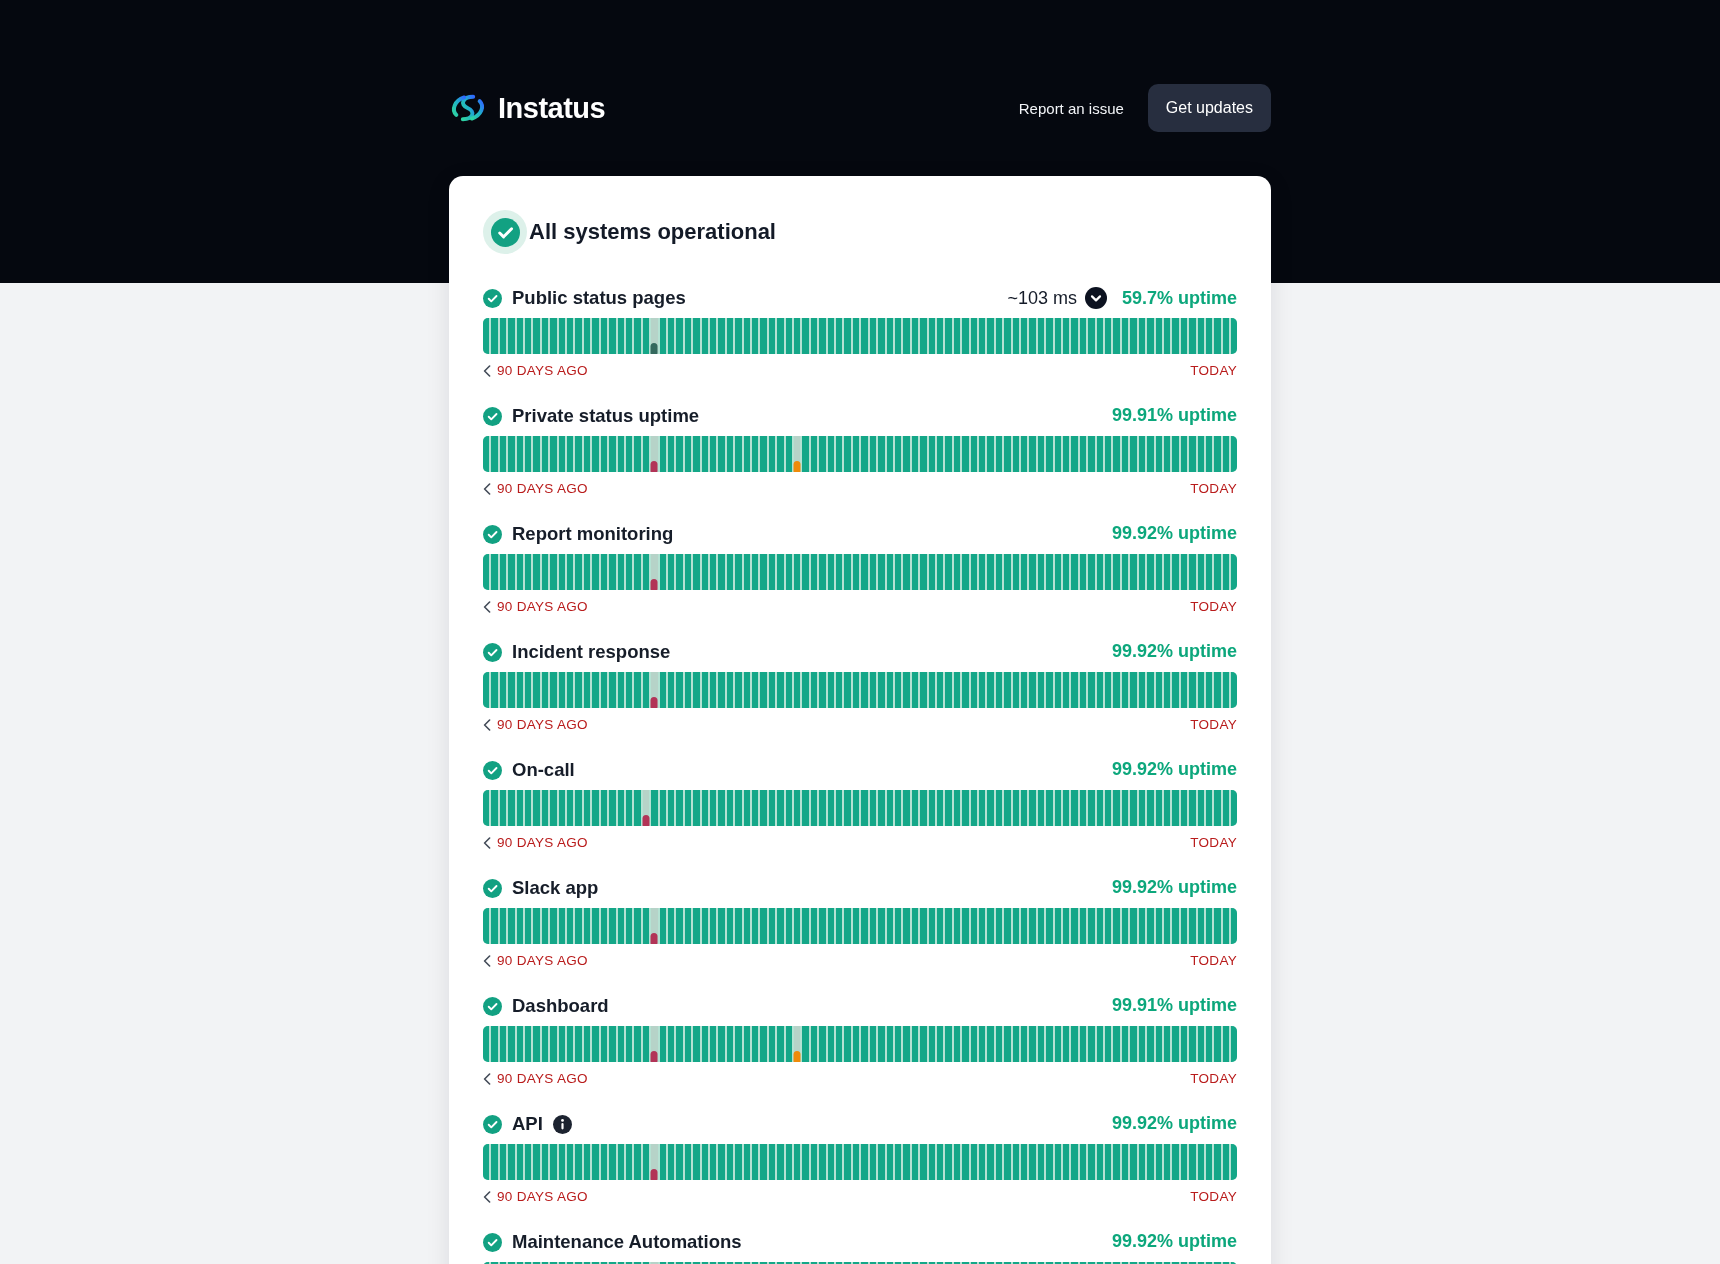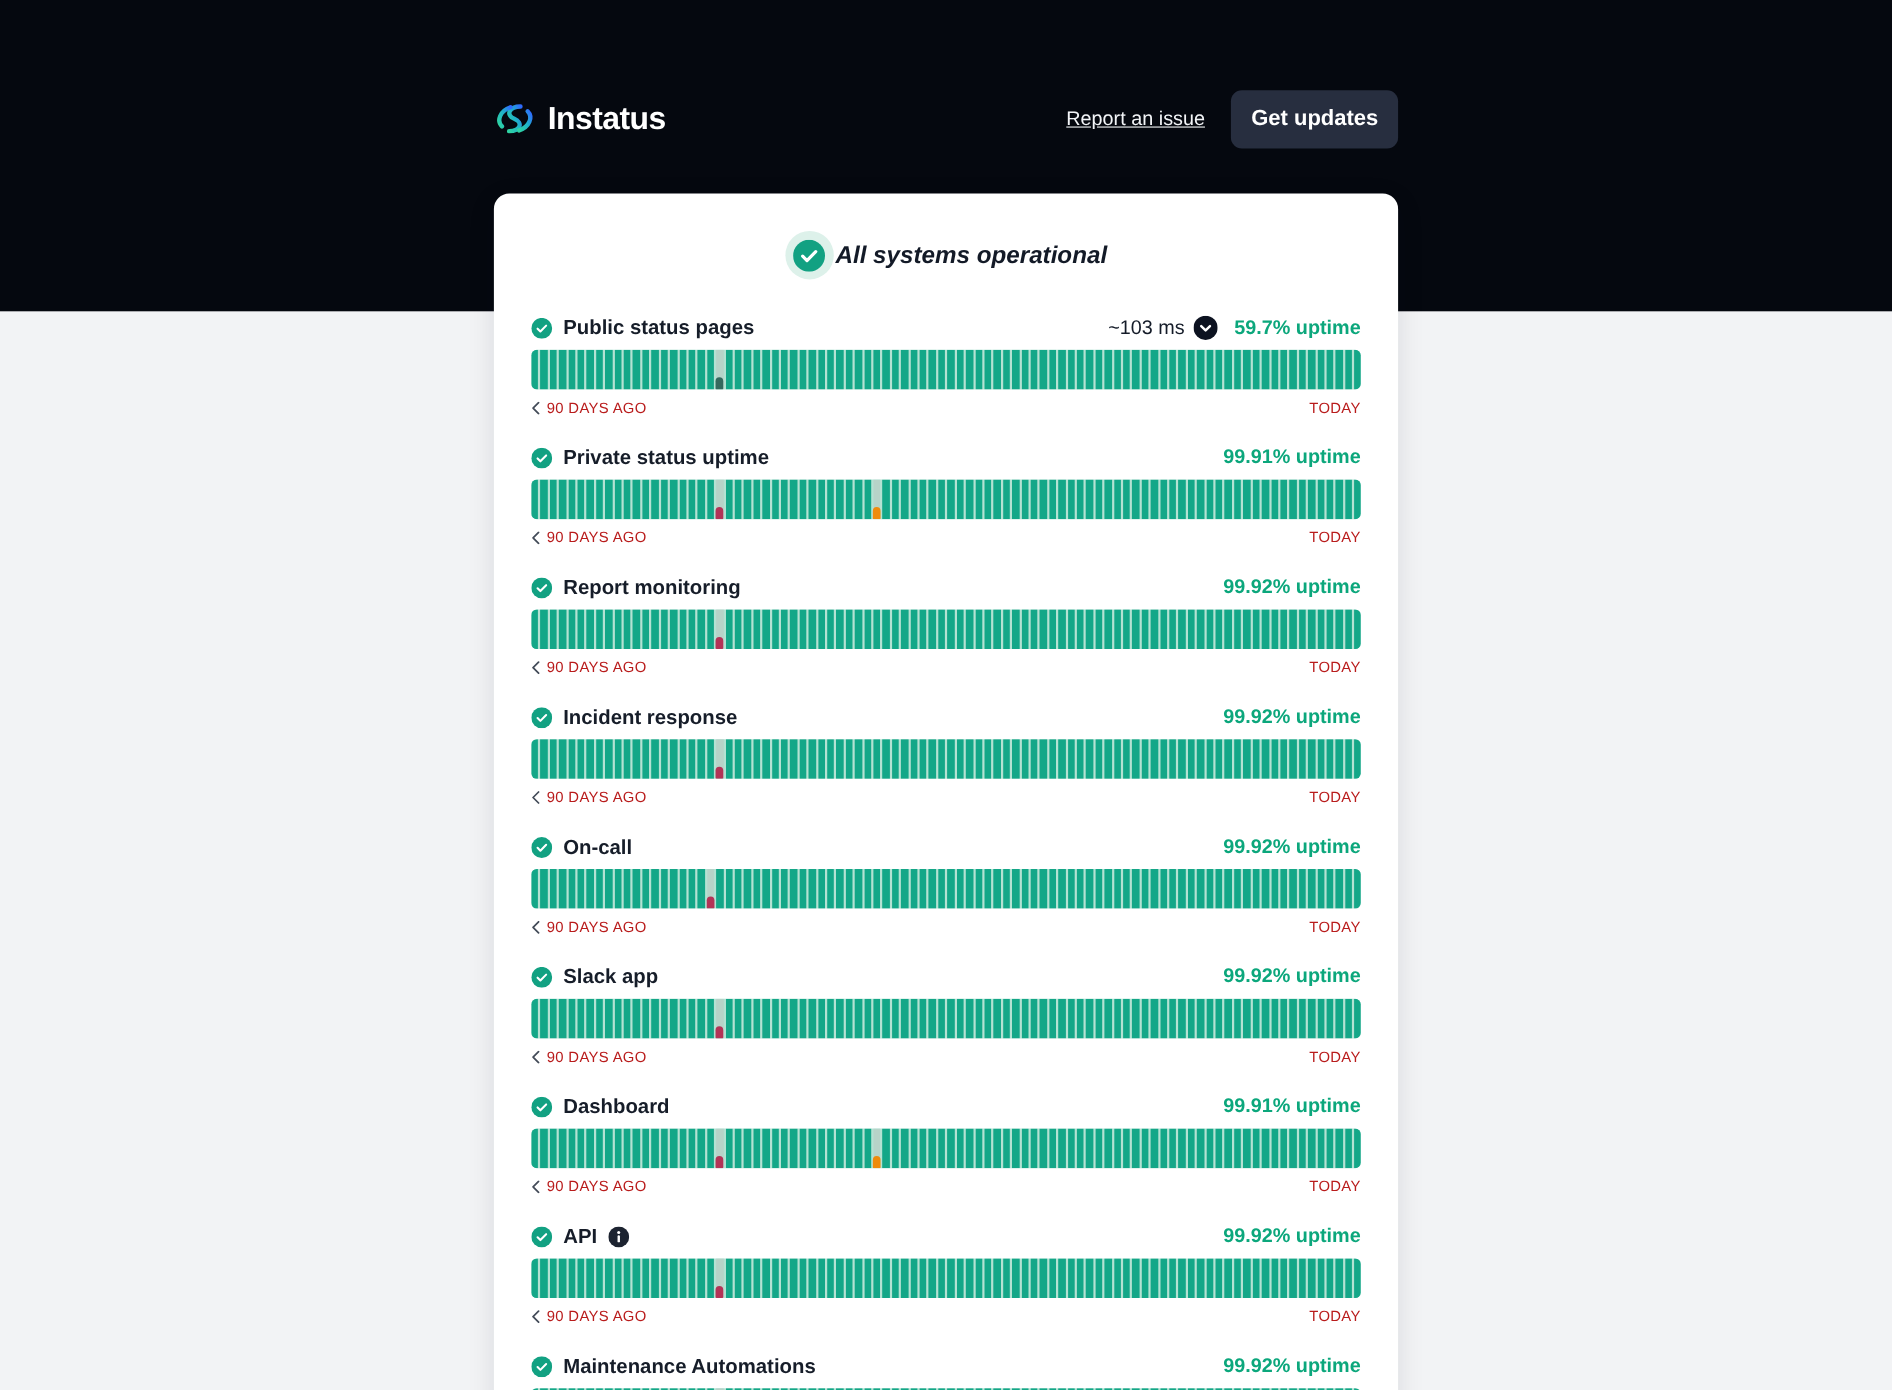--- a/index.html
+++ b/index.html
@@ -13,35 +13,35 @@
   .hero { position:absolute; top:0; left:0; width:100%; height:283px; background:#05080f; }
   .topbar {
     position:absolute; top:0; left:50%; transform:translateX(-50%);
     width:822px; height:216px;
     display:flex; align-items:center; justify-content:space-between;
   }
   .brand { display:flex; align-items:center; gap:11px; cursor:pointer; }
   .brand svg { width:38px; height:38px; }
   .brand-name { color:#fff; font-size:29px; font-weight:700; letter-spacing:-0.5px; }
   .topnav { display:flex; align-items:center; gap:24px; }
-  .report-link { color:#f3f5f8; font-size:18px; font-weight:500; cursor:pointer;text-decoration:underline; }
+  .report-link { color:#f3f5f8; font-size:15px; font-weight:500; cursor:pointer; }
   .get-updates-btn {
     background:#272e3f; color:#fff; border:none; cursor:pointer;
-    font-family:inherit; font-size:20px; font-weight:700;
+    font-family:inherit; font-size:16px; font-weight:400;
     padding:15px 18px; border-radius:10px;
   }
   .card {
     position:relative;
     width:822px; margin:176px auto 0;
     background:#fff; border-radius:14px;
     box-shadow:0 6px 24px rgba(10,15,30,.10);
     padding:34px 34px 60px;
     min-height:1200px;
   }
-  .status-head { display:flex; align-items:center; justify-content:center; gap:2px; height:44px; margin-bottom:33px;font-style:italic; }
+  .status-head { display:flex; align-items:center; gap:2px; height:44px; margin-bottom:33px; }
   .halo { width:44px; height:44px; border-radius:50%; background:#ddf1ea; display:flex; align-items:center; justify-content:center; flex:0 0 auto; }
   .halo svg { width:29px; height:29px; }
   .status-title { font-size:22px; font-weight:600; color:#131a27; }
 
   .service { margin-bottom:26px; }
   .service-head { display:flex; align-items:flex-start; justify-content:space-between; height:26px; margin-bottom:5px; }
   .svc-left { display:flex; align-items:center; gap:10px; }
   .svc-left .chk { width:19px; height:19px; display:block; }
   .svc-name { font-size:18.5px; font-weight:600; color:#161d29; }
   .svc-info { width:19px; height:19px; display:block; cursor:pointer; margin-left:0px; }

